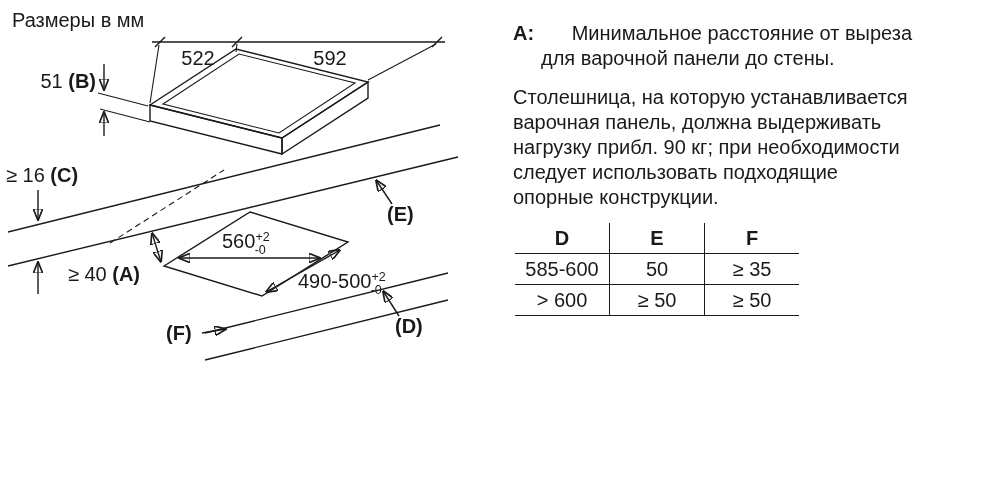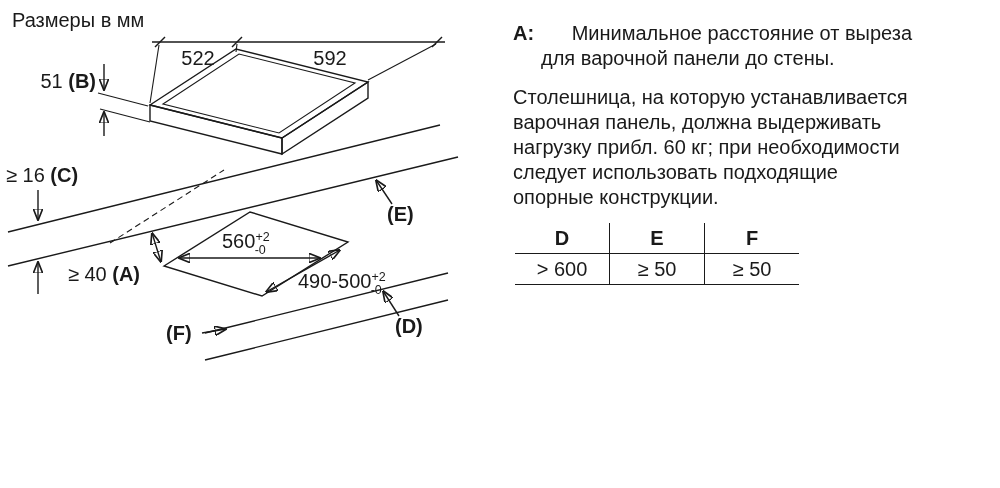--- a/index.html
+++ b/index.html
@@ -123,34 +123,39 @@
 
     <div class="note">
       <b>A:</b><span class="pre"> Минимальное расстояние от выреза
 для варочной панели до стены.</span>
     </div>
 
 
 
     <div class="para">Столешница, на которую устанавливается
 варочная панель, должна выдерживать
-нагрузку прибл. 60 кг; при необходимости
+нагрузку прибл. 90 кг; при необходимости
 следует использовать подходящие
 опорные конструкции.</div>
 
     <table class="dims">
       <thead>
         <tr>
           <th class="csep">D</th>
           <th class="csep">E</th>
           <th>F</th>
         </tr>
       </thead>
       <tbody>
         <tr>
+          <td class="csep">585-600</td>
+          <td class="csep">50</td>
+          <td>≥ 35</td>
+        </tr>
+        <tr>
           <td class="csep">&gt; 600</td>
           <td class="csep">≥ 50</td>
           <td>≥ 50</td>
         </tr>
       </tbody>
     </table>
 
   </div>
 </div>
 

